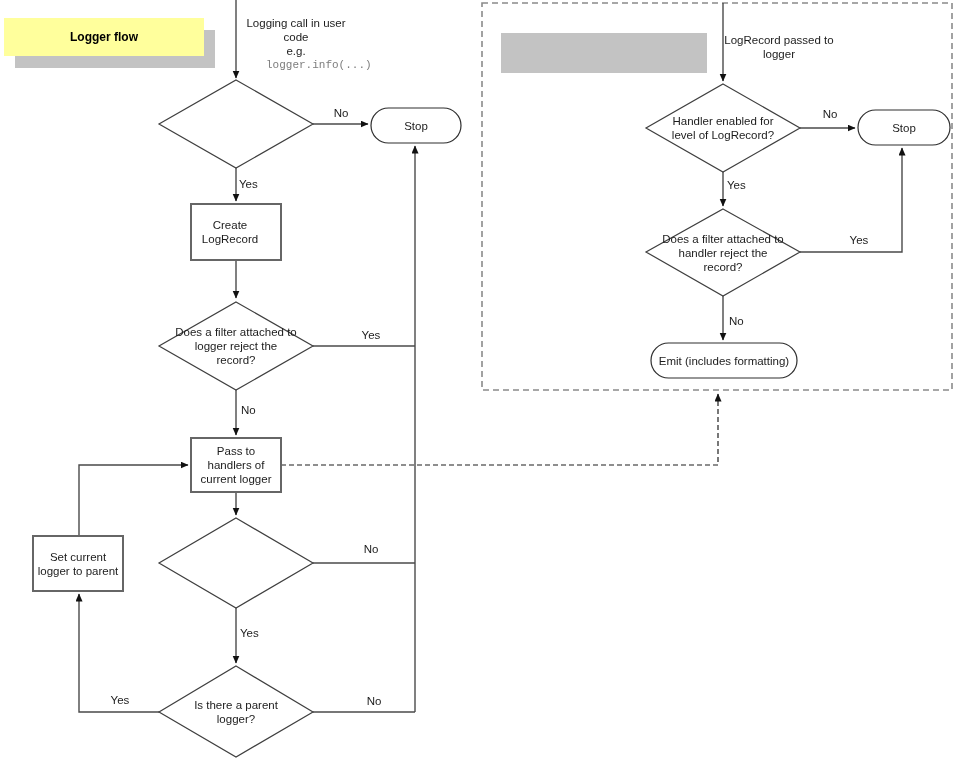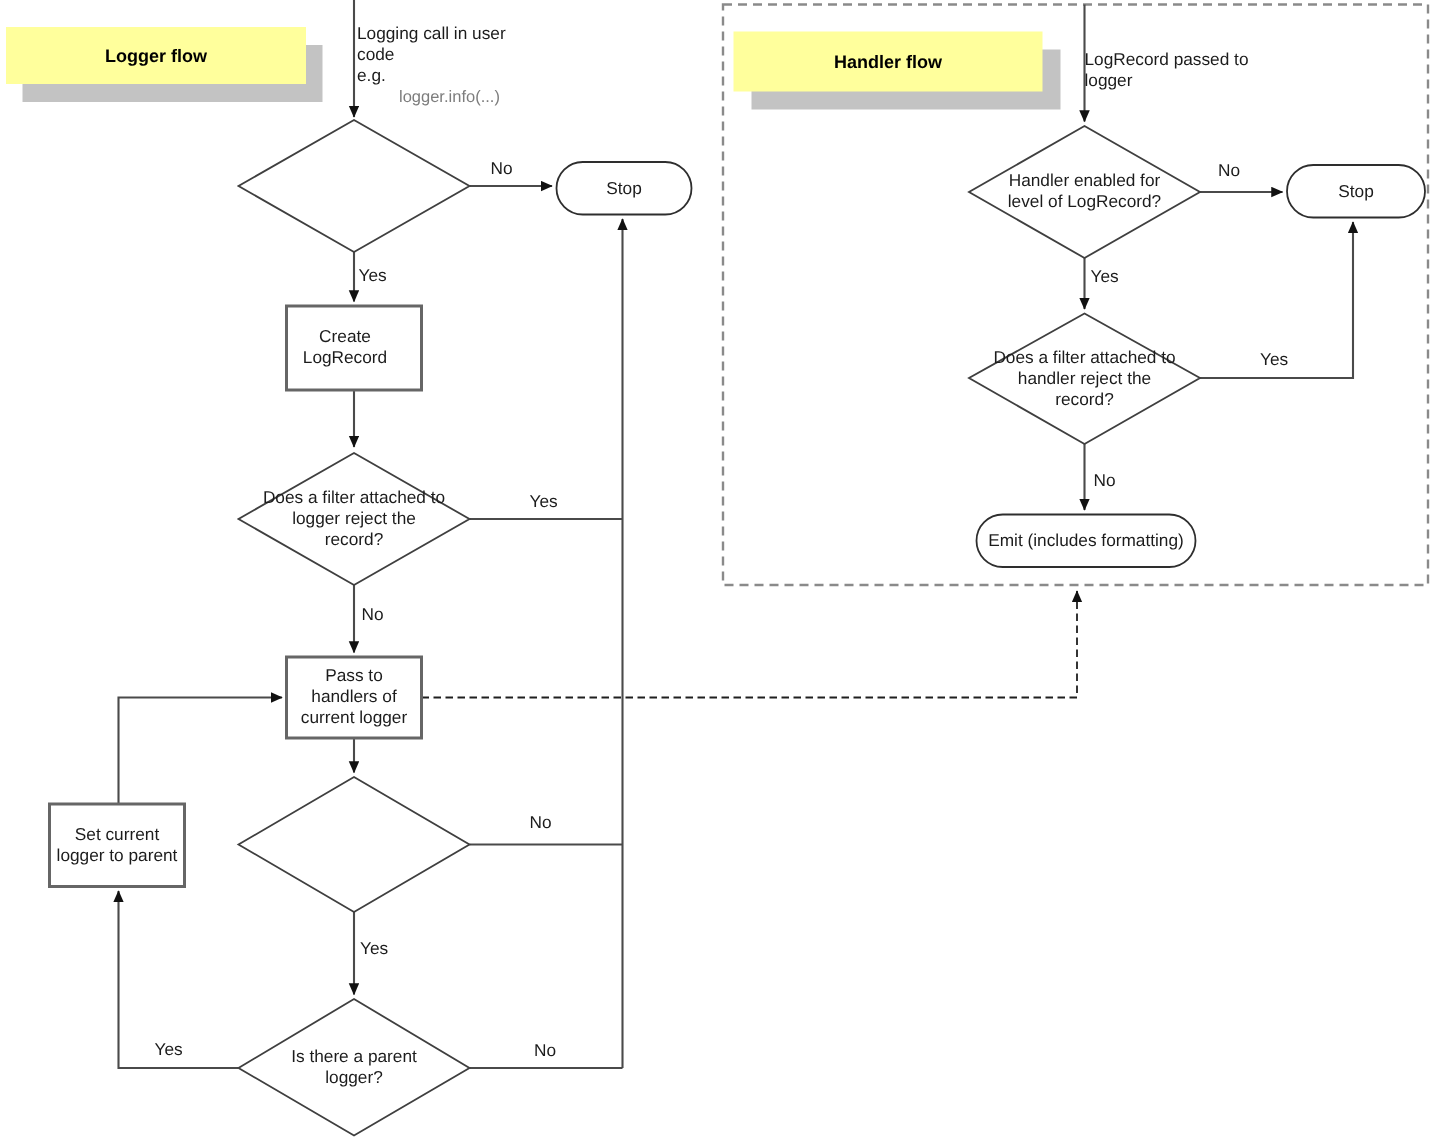--- a/index.html
+++ b/index.html
@@ -2,35 +2,35 @@
 <html><head>
 <meta charset="utf-8">
 <style>
   html,body { margin:0; padding:0; background:#ffffff; }
   .stage {
     position:relative; width:955px; height:758px; background:#ffffff;
     font-family:"Liberation Sans", sans-serif; color:#1c1c1c; overflow:hidden;
   }
   .stage svg { position:absolute; left:0; top:0; }
   .lbl {
-    position:absolute; font-size:11.5px; line-height:14px; 
+    position:absolute; font-size:11.5px; line-height:14px; text-align:center;
     color:#1c1c1c; white-space:normal;
   }
   .lbl.left { text-align:left; }
   .cell {
     position:absolute; display:flex; align-items:center; justify-content:center;
     font-size:11.5px; line-height:14px; text-align:center; color:#1c1c1c;
   }
   .cell .inner { display:inline-block; }
   .note {
     position:absolute; background:#ffff9c; display:flex; align-items:center;
     justify-content:center; font-weight:bold; font-size:12px; color:#000;
   }
   .note-shadow { position:absolute; background:#c3c3c3; }
-  .code { font-family:Liberation Sans, sans-serif; color:#7d7d7d; font-size:11px;margin-left:28px; }
+  .code { font-family:Liberation Mono, monospace; color:#7d7d7d; font-size:11px;margin-left:28px; }
 </style>
 </head>
 <body>
 
 <div class="stage">
 
   <svg width="955" height="758" viewBox="0 0 955 758">
     <defs>
       <marker id="arr" markerWidth="10" markerHeight="9" refX="7.5" refY="3.5" orient="auto" markerUnits="userSpaceOnUse">
         <path d="M0,0 L8,3.5 L0,7 Z" fill="#111111"></path>
@@ -71,21 +71,20 @@
 
     <polygon points="723,84 800,128 723,172 646,128" fill="#ffffff" stroke="#3f3f3f" stroke-width="1.2"></polygon>
     <rect x="858" y="110" width="92" height="35" rx="17.5" fill="#ffffff" stroke="#2e2e2e" stroke-width="1.2"></rect>
     <polygon points="723,209 800,252 723,296 646,252" fill="#ffffff" stroke="#3f3f3f" stroke-width="1.2"></polygon>
     <rect x="651" y="343" width="146" height="35" rx="17.5" fill="#ffffff" stroke="#2e2e2e" stroke-width="1.2"></rect>
   </svg>
 
   <div class="note-shadow" style="left:15px;top:30px;width:200px;height:38px"></div>
   <div class="note" style="left:4px;top:18px;width:200px;height:38px">Logger flow</div>
   <div class="note-shadow" style="left:501px;top:33px;width:206px;height:40px"></div>
-  <div class="note" style="left:489px;top:21px;width:206px;height:40px">Handler flow</div>
 
   <div class="lbl" style="left:238px;top:16px;width:116px">
     <div>Logging call in user code</div>
     <div>e.g.</div>
     <div class="code">logger.info(...)</div>
   </div>
 
   <div class="cell" style="left:371px;top:108px;width:90px;height:35px">Stop</div>
   <div class="cell" style="left:191px;top:204px;width:78px;height:56px">
     <span class="inner" style="max-width:64px">Create LogRecord</span>

